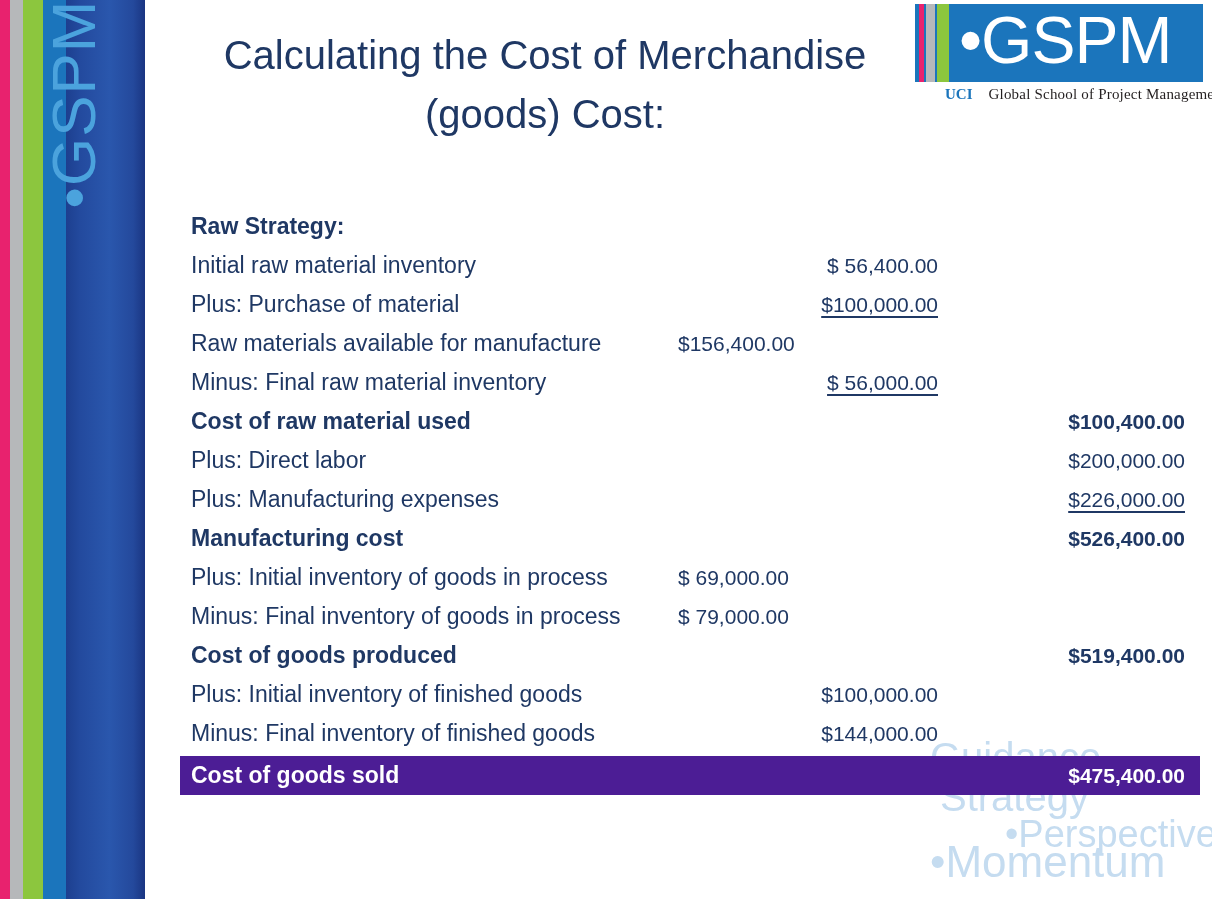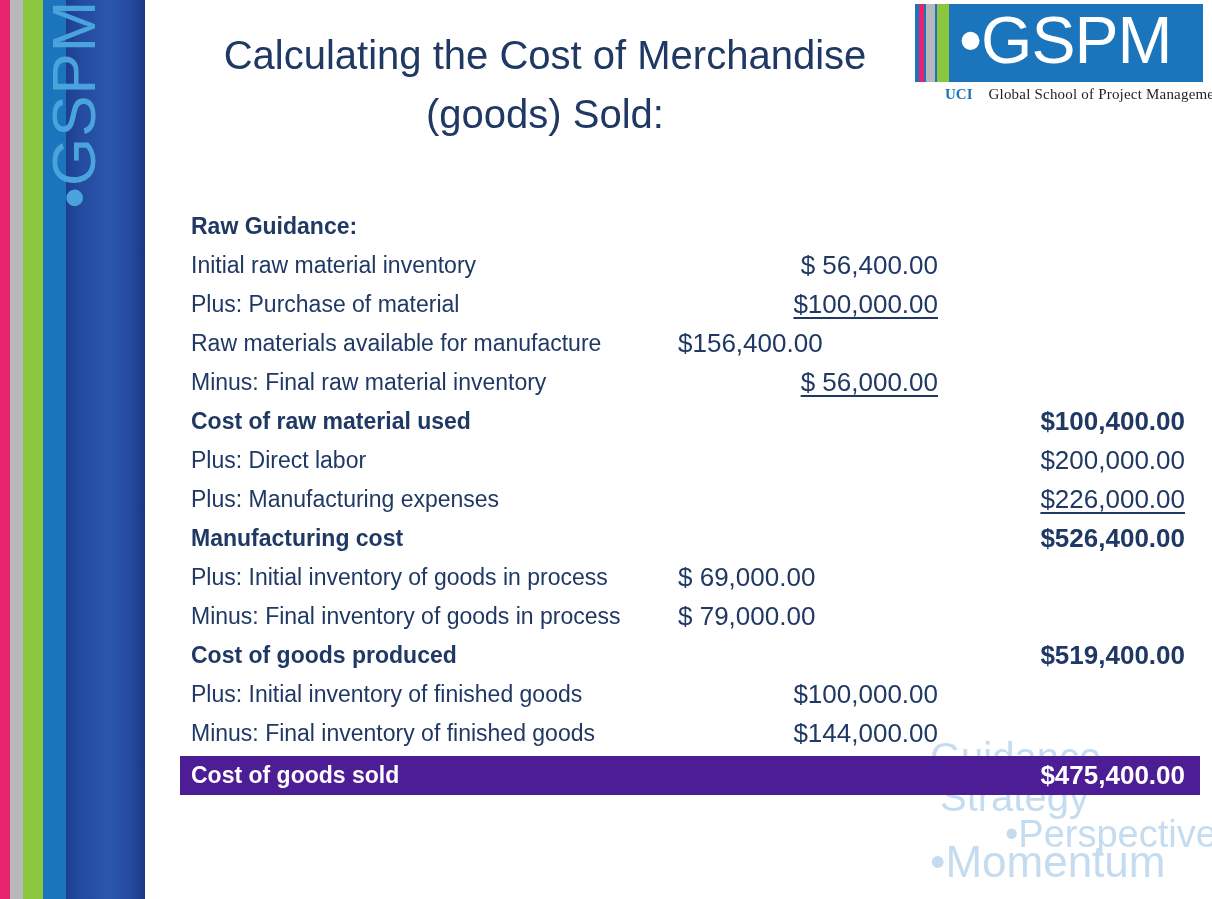--- a/index.html
+++ b/index.html
@@ -157,21 +157,21 @@
     position: absolute;
     left: 11px;
     font-size: 23px;
     white-space: nowrap;
   }
   .bold .label,
   .bold .val { font-weight: bold; }
 
   .val {
     position: absolute;
-    font-size: 26px;
+    font-size: 21px;
     white-space: nowrap;
   }
   
   .col-a { 
     right: 262px;
     text-align: right;
   }
   .col-b { 
     left: 498px;
     text-align: left;
@@ -205,21 +205,21 @@
     <div class="stripe stripe-pink"></div>
     <div class="stripe stripe-gray"></div>
     <div class="stripe stripe-green"></div>
     <div class="stripe stripe-ltblue"></div>
     <div class="stripe stripe-dkblue"></div>
     <div class="sidebar-wordmark">•GSPM</div>
   </div>
 
   <div class="title">
     <div>Calculating the Cost of Merchandise</div>
-    <div>(goods) Sold:</div>
+    <div>(goods) Cost:</div>
   </div>
 
   <div class="logo">
     <div class="logo-badge">
       <div class="logo-b logo-b-pink"></div>
       <div class="logo-b logo-b-gray"></div>
       <div class="logo-b logo-b-green"></div>
       <div class="logo-gspm">•GSPM</div>
     </div>
     <div class="logo-sub">
@@ -228,21 +228,21 @@
     </div>
   </div>
 
   <div class="watermark wm-guidance">Guidance</div>
   <div class="watermark wm-strategy">Strategy</div>
   <div class="watermark wm-perspective">•Perspective</div>
   <div class="watermark wm-momentum">•Momentum</div>
 
   <div class="statement" id="statement">
       <div class="row bold">
-        <div class="label">Raw Guidance:</div>
+        <div class="label">Raw Strategy:</div>
       </div>
       <div class="row">
         <div class="label">Initial raw material inventory</div>
         <div class="val col-a">$  56,400.00</div>
       </div>
       <div class="row">
         <div class="label">Plus: Purchase of material</div>
         <div class="val col-a underline">$100,000.00</div>
       </div>
       <div class="row">

